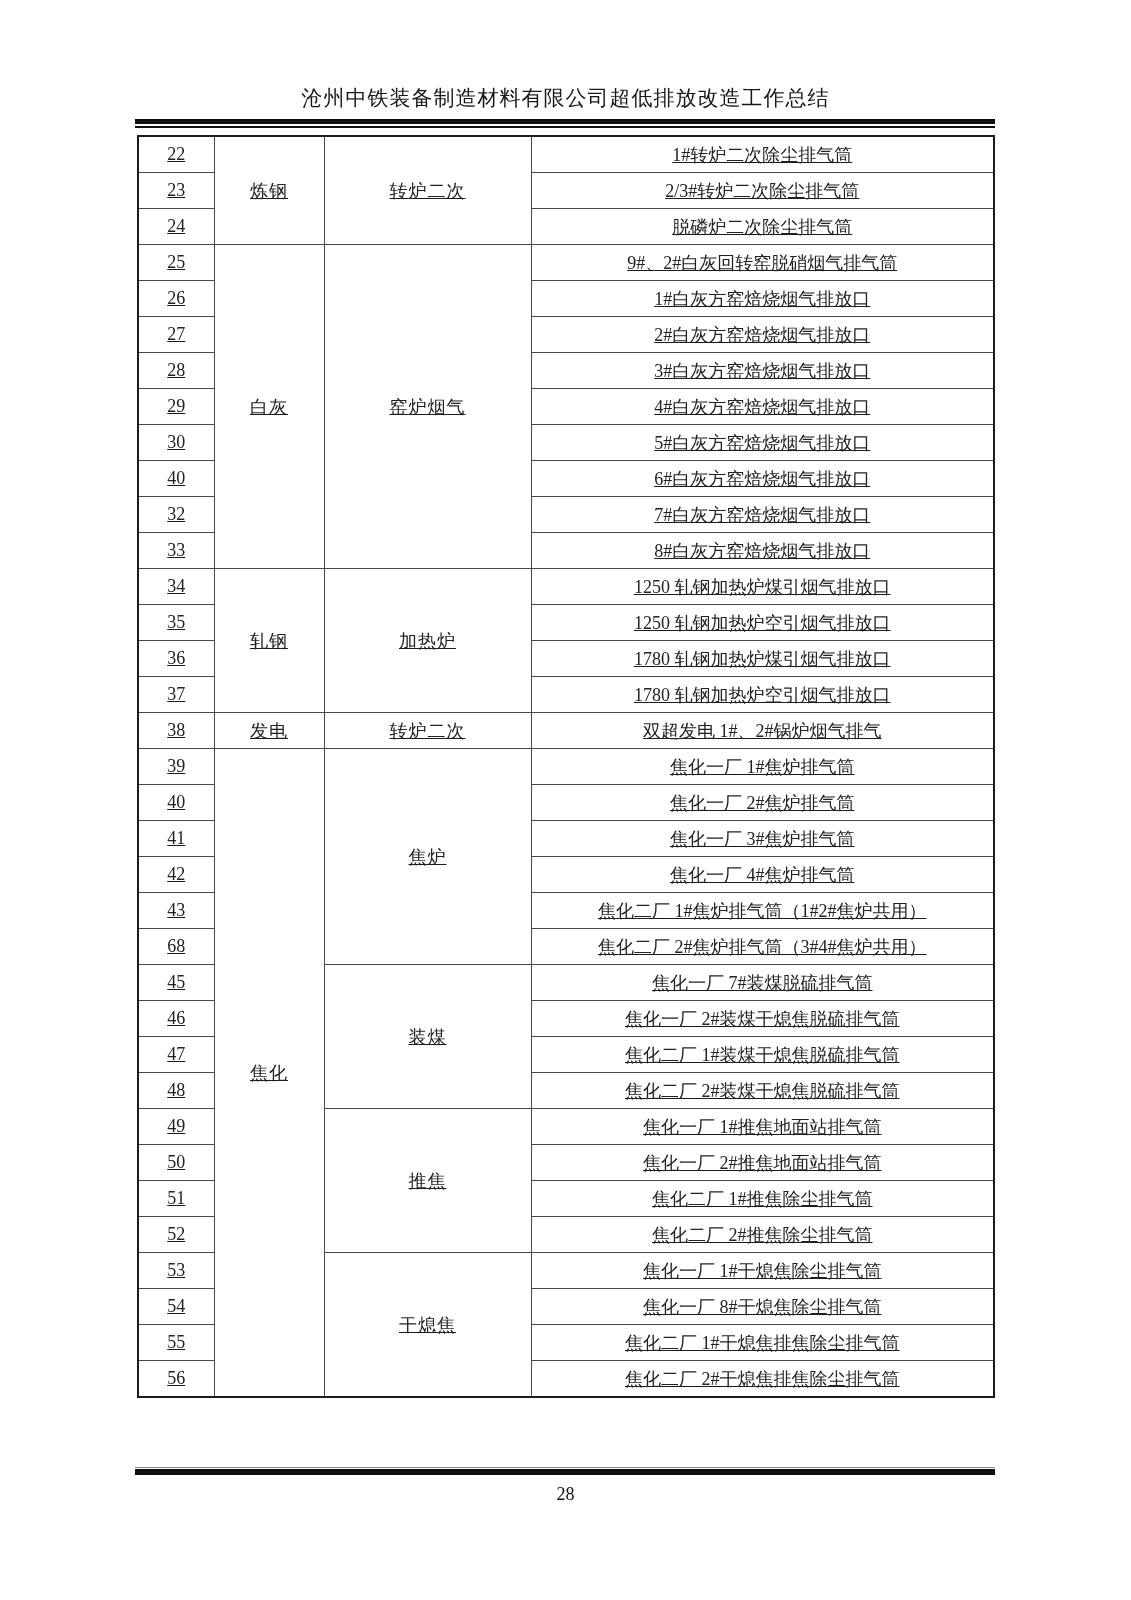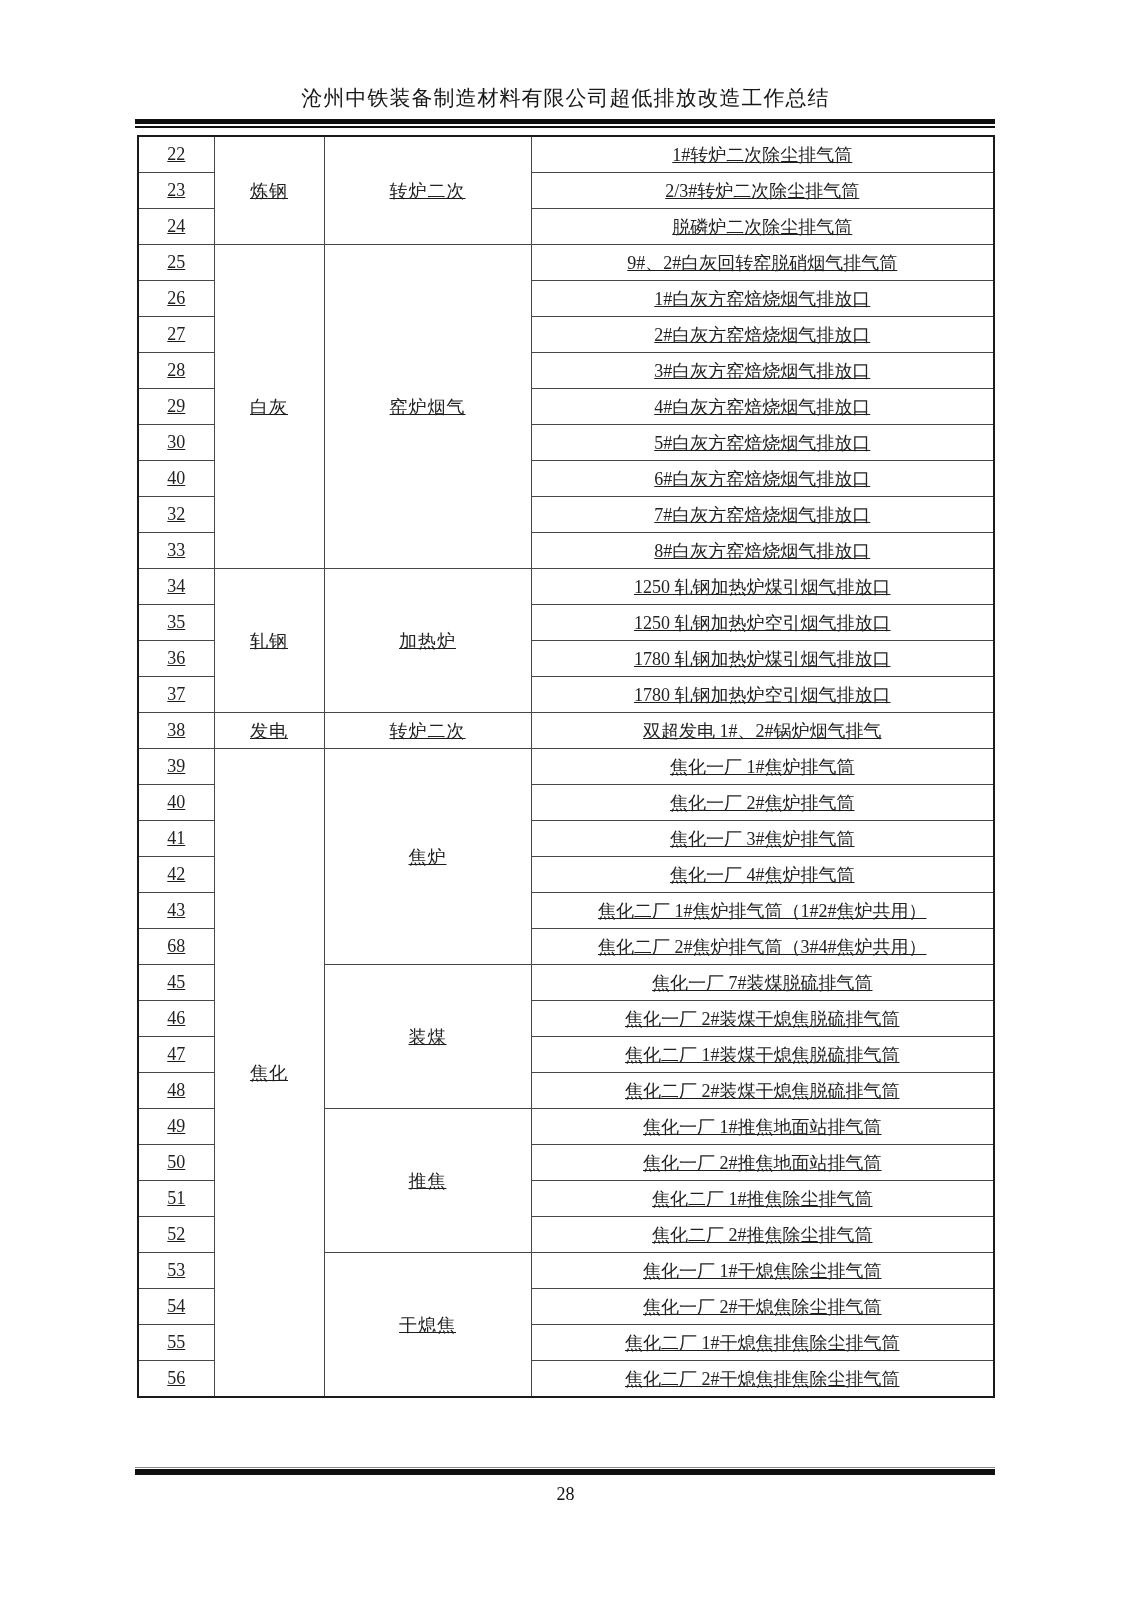--- a/index.html
+++ b/index.html
@@ -227,21 +227,21 @@
         <td class="col-num">52</td>
         <td class="col-desc">焦化二厂 2#推焦除尘排气筒</td>
       </tr>
       <tr>
         <td class="col-num">53</td>
         <td class="col-sub" rowspan="4">干熄焦</td>
         <td class="col-desc">焦化一厂 1#干熄焦除尘排气筒</td>
       </tr>
       <tr>
         <td class="col-num">54</td>
-        <td class="col-desc">焦化一厂 2#干熄焦除尘排气筒</td>
+        <td class="col-desc">焦化一厂 8#干熄焦除尘排气筒</td>
       </tr>
       <tr>
         <td class="col-num">55</td>
         <td class="col-desc">焦化二厂 1#干熄焦排焦除尘排气筒</td>
       </tr>
       <tr>
         <td class="col-num">56</td>
         <td class="col-desc">焦化二厂 2#干熄焦排焦除尘排气筒</td>
       </tr>
     </tbody>

